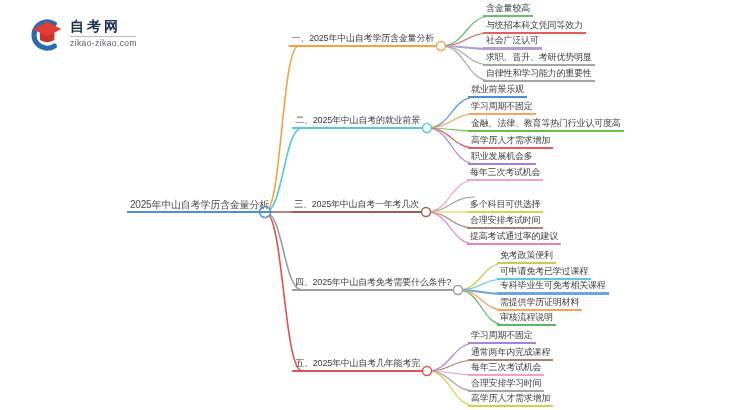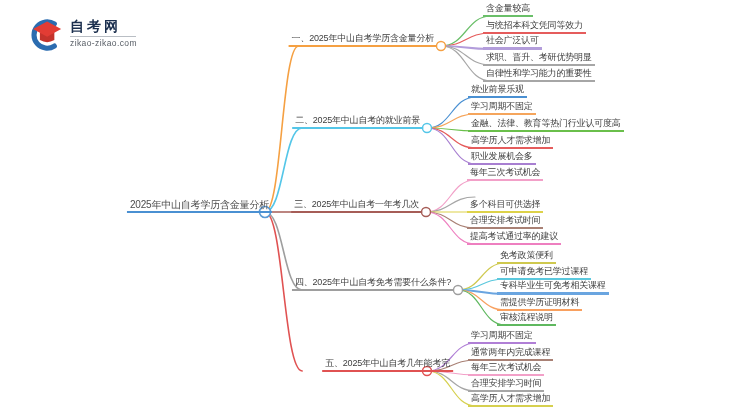--- a/index.html
+++ b/index.html
@@ -102,20 +102,20 @@
       <div class="nodelabel leaf" style="border-bottom-color: rgb(242, 160, 200); left: 467px; top: 181px;">每年三次考试机会</div>
       <div class="nodelabel leaf" style="border-bottom-color: rgb(221, 210, 74); left: 467px; top: 213px;">多个科目可供选择</div>
       <div class="nodelabel leaf" style="border-bottom-color: rgb(169, 129, 117); left: 467px; top: 229px;">合理安排考试时间</div>
       <div class="nodelabel leaf" style="border-bottom-color: rgb(238, 127, 192); left: 467px; top: 245px; text-align: center;">提高考试通过率的建议</div>
       <div class="nodelabel branch" style="border-bottom-color: rgb(158, 158, 158); left: 454px; top: 291px;">四、2025年中山自考免考需要什么条件?</div>
       <div class="nodelabel leaf" style="border-bottom-color: rgb(207, 201, 79); left: 497px; top: 264px;">免考政策便利</div>
       <div class="nodelabel leaf" style="border-bottom-color: rgb(91, 200, 221); left: 497px; top: 280px;">可申请免考已学过课程</div>
       <div class="nodelabel leaf" style="border-bottom-color: rgb(106, 165, 224); border-bottom-width: 3px; left: 497px; top: 295px;">专科毕业生可免考相关课程</div>
       <div class="nodelabel leaf" style="border-bottom-color: rgb(248, 160, 95); left: 497px; top: 311px;">需提供学历证明材料</div>
       <div class="nodelabel leaf" style="border-bottom-color: rgb(95, 184, 95); left: 497px; top: 326px;">审核流程说明</div>
-      <div class="nodelabel branch" style="border-bottom-color: rgb(224, 82, 82); left: 423px; top: 372px; margin-left: 30px;">五、2025年中山自考几年能考完</div>
+      <div class="nodelabel branch" style="border-bottom-color: rgb(224, 82, 82); left: 423px; top: 372px;">五、2025年中山自考几年能考完</div>
       <div class="nodelabel leaf" style="border-bottom-color: rgb(176, 127, 214); left: 468px; top: 344px;">学习周期不固定</div>
       <div class="nodelabel leaf" style="border-bottom-color: rgb(169, 129, 117); left: 468px; top: 361px;">通常两年内完成课程</div>
       <div class="nodelabel leaf" style="border-bottom-color: rgb(242, 160, 200); left: 468px; top: 376px;">每年三次考试机会</div>
       <div class="nodelabel leaf" style="border-bottom-color: rgb(166, 166, 166); left: 468px; top: 392px;">合理安排学习时间</div>
       <div class="nodelabel leaf" style="border-bottom-color: rgb(214, 208, 79); left: 468px; top: 407px;">高学历人才需求增加</div>
     </div>
 </div>
 
 </body></html>

